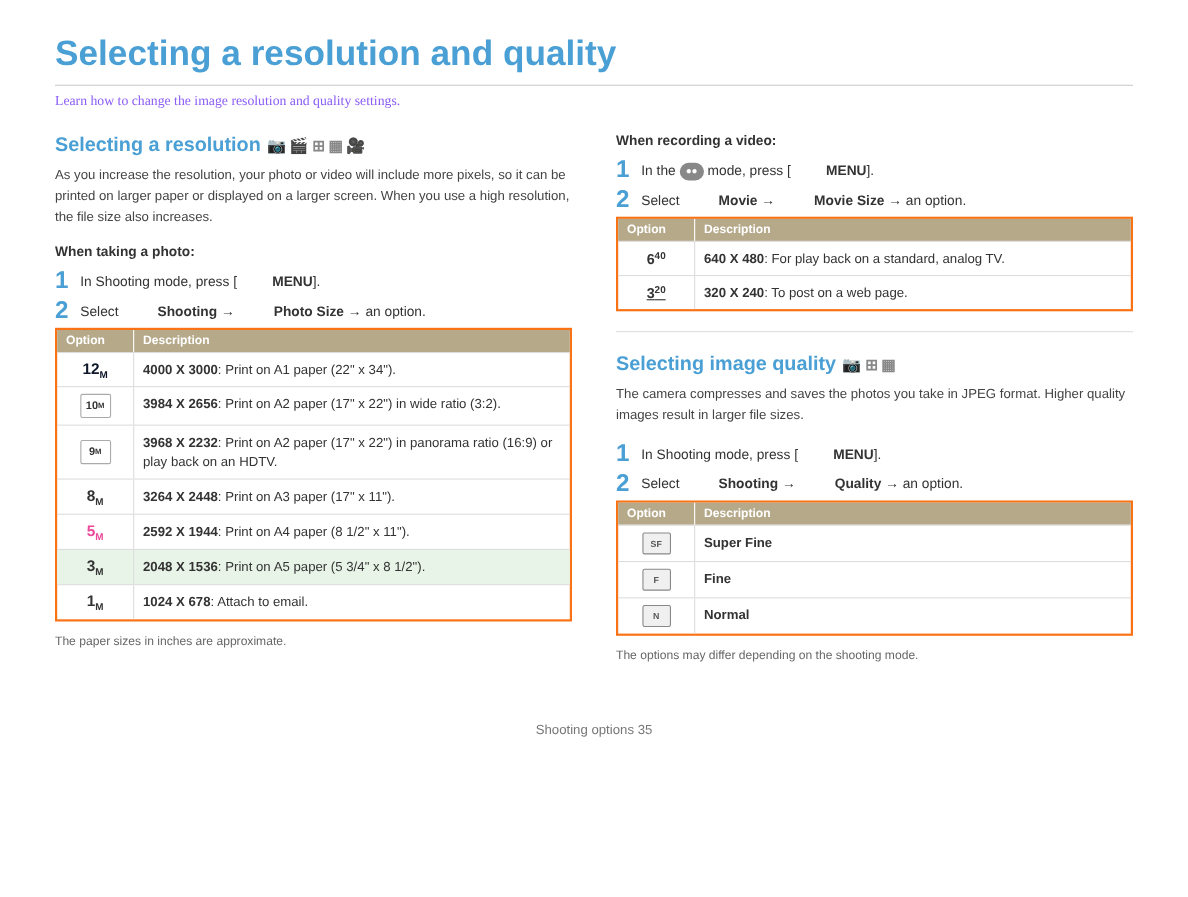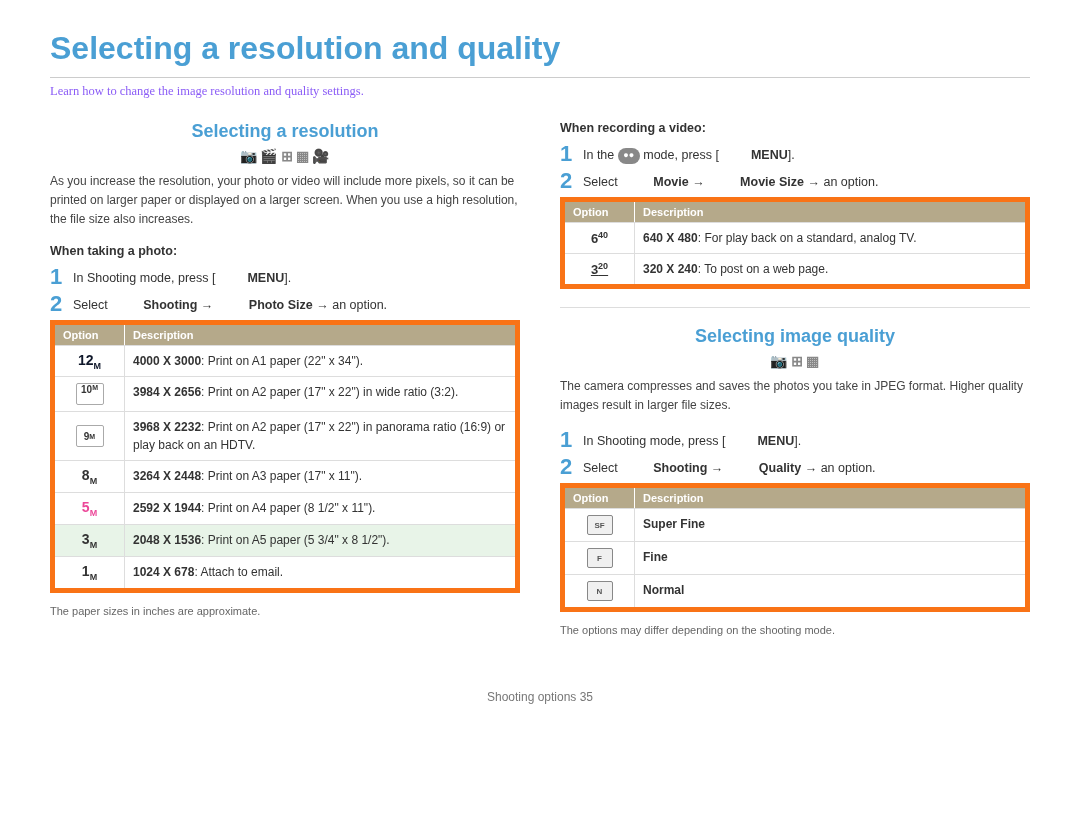--- a/index.html
+++ b/index.html
@@ -44,21 +44,20 @@
     }
 
     .section-title {
       font-size: 18px;
       color: #4a9fd4;
       font-weight: bold;
       margin-bottom: 8px;
       display: flex;
       align-items: center;
       gap: 6px;
-      flex-direction: column;
     }
 
     .section-title .icons {
       display: flex;
       gap: 3px;
       align-items: center;
     }
 
     .section-title .icons span {
       font-size: 14px;
@@ -99,21 +98,21 @@
     .step-text {
       padding-top: 3px;
     }
 
     .step-text b {
       font-weight: bold;
       padding-left: 32px;
     }
 
     .table-container {
-      border: 5px solid #f97316;
+      border: 2px solid #f97316;
       margin-bottom: 12px;
       font-size: 12px;
     }
 
     .table-header {
       display: flex;
       background: #b5a98a;
       color: #fff;
       font-size: 11px;
       font-weight: bold;
@@ -232,21 +231,21 @@
         <div class="td-option">
           <span style="font-size:14px;font-weight:bold;color:#0f172a;">12<sub style="font-size:9px">M</sub></span>
         </div>
         <div class="td-desc">
           <b>4000 X 3000</b>: Print on A1 paper (22" x 34").
         </div>
       </div>
 
       <div class="table-row">
         <div class="td-option">
-          <span style="display:inline-flex;justify-content:center;width:28px;height:22px;border:1px solid #aaa;border-radius:2px;font-size:10px;font-weight:bold;">10<sub style="font-size:7px">M</sub></span>
+          <span style="display:inline-flex;align-items:center;justify-content:center;width:28px;height:22px;border:1px solid #aaa;border-radius:2px;font-size:10px;font-weight:bold;">10<sub style="font-size:7px">M</sub></span>
         </div>
         <div class="td-desc">
           <b>3984 X 2656</b>: Print on A2 paper (17" x 22") in wide ratio (3:2).
         </div>
       </div>
 
       <div class="table-row">
         <div class="td-option">
           <span style="display:inline-flex;align-items:center;justify-content:center;width:28px;height:22px;border:1px solid #aaa;border-radius:2px;font-size:10px;font-weight:bold;">9<sub style="font-size:7px">M</sub></span>
         </div>

